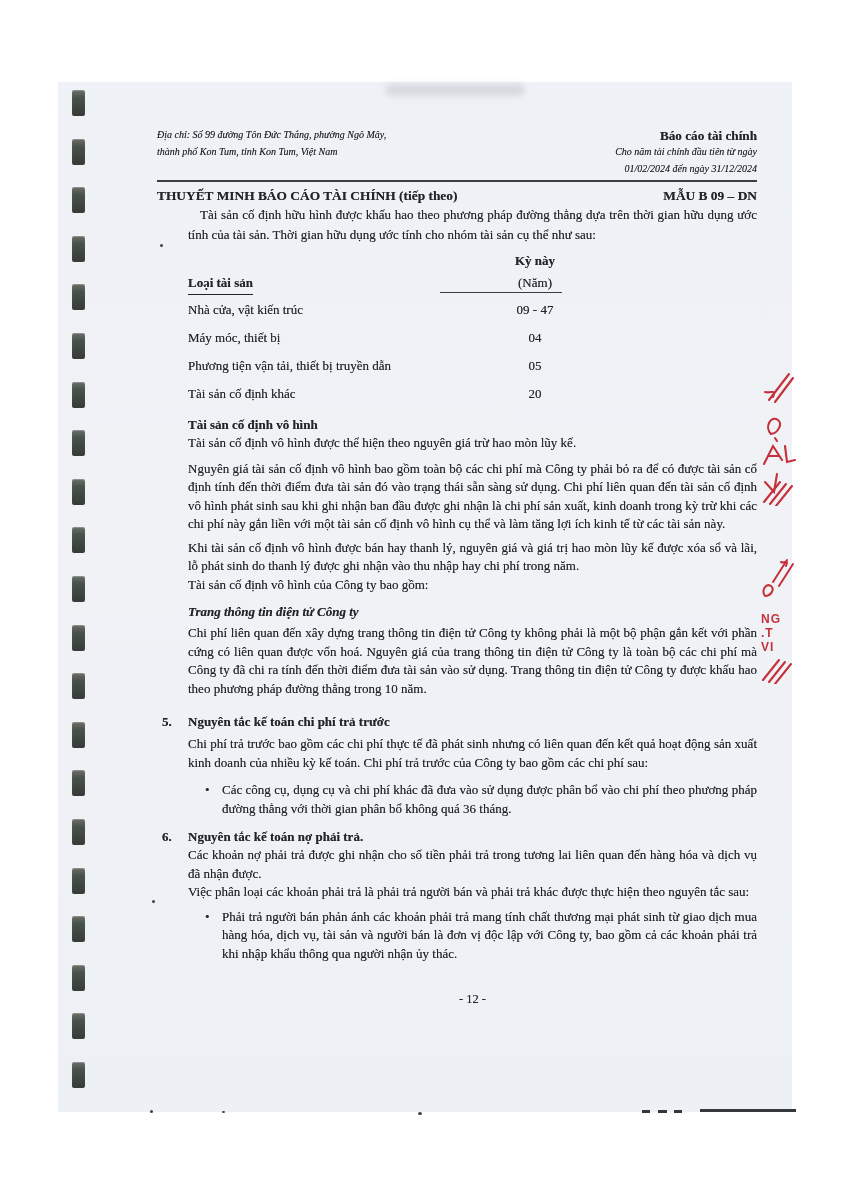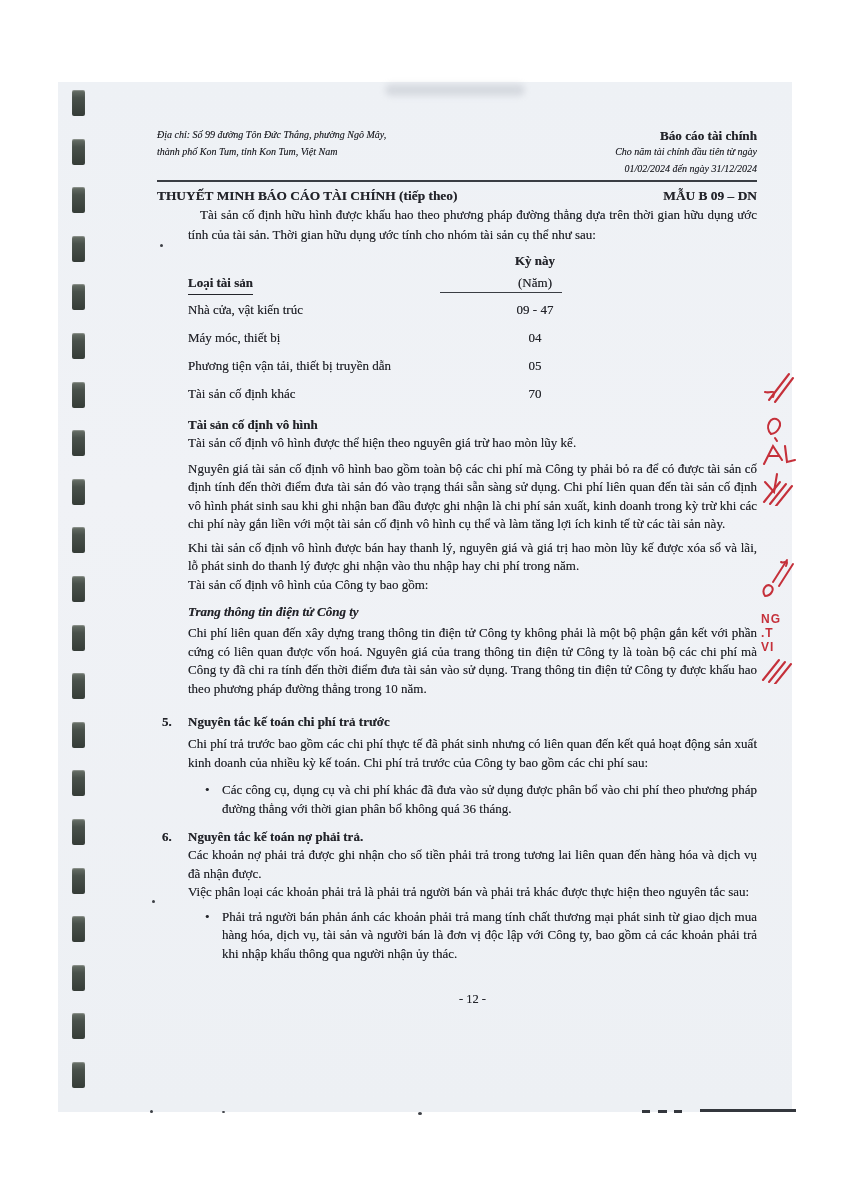--- a/index.html
+++ b/index.html
@@ -125,21 +125,21 @@
         </div>
       <div class="tbl-head">
         <span class="col-left">Loại tài sản</span>
         <span class="col-right">(Năm)</span>
         <span class="col-underline"></span>
       </div>
       <div class="tbl-rows">
           <div class="trow"><span>Nhà cửa, vật kiến trúc</span><span class="val">09 - 47</span></div>
           <div class="trow"><span>Máy móc, thiết bị</span><span class="val">04</span></div>
           <div class="trow"><span>Phương tiện vận tải, thiết bị truyền dẫn</span><span class="val">05</span></div>
-          <div class="trow"><span>Tài sản cố định khác</span><span class="val">70</span></div>
+          <div class="trow"><span>Tài sản cố định khác</span><span class="val">20</span></div>
         </div>
     </div>
 
     <p class="h-bold" style="margin-top:7px;">Tài sản cố định vô hình</p>
     <p class="body mt">Tài sản cố định vô hình được thể hiện theo nguyên giá trừ hao mòn lũy kế.</p>
     <p class="body" style="margin-top:7px;">Nguyên giá tài sản cố định vô hình bao gồm toàn bộ các chi phí mà Công ty phải bỏ ra để có được tài sản cố định tính đến thời điểm đưa tài sản đó vào trạng thái sẵn sàng sử dụng. Chi phí liên quan đến tài sản cố định vô hình phát sinh sau khi ghi nhận ban đầu được ghi nhận là chi phí sản xuất, kinh doanh trong kỳ trừ khi các chi phí này gắn liền với một tài sản cố định vô hình cụ thể và làm tăng lợi ích kinh tế từ các tài sản này.</p>
     <p class="body" style="margin-top:5px;">Khi tài sản cố định vô hình được bán hay thanh lý, nguyên giá và giá trị hao mòn lũy kế được xóa sổ và lãi, lỗ phát sinh do thanh lý được ghi nhận vào thu nhập hay chi phí trong năm.</p>
     <p class="body mt">Tài sản cố định vô hình của Công ty bao gồm:</p>
     <p class="h-bi" style="margin-top:8px;">Trang thông tin điện tử Công ty</p>
     <p class="body" style="margin-top:3px;">Chi phí liên quan đến xây dựng trang thông tin điện tử Công ty không phải là một bộ phận gắn kết với phần cứng có liên quan được vốn hoá. Nguyên giá của trang thông tin điện tử Công ty là toàn bộ các chi phí mà Công ty đã chi ra tính đến thời điểm đưa tài sản vào sử dụng. Trang thông tin điện tử Công ty được khấu hao theo phương pháp đường thẳng trong 10 năm.</p>

